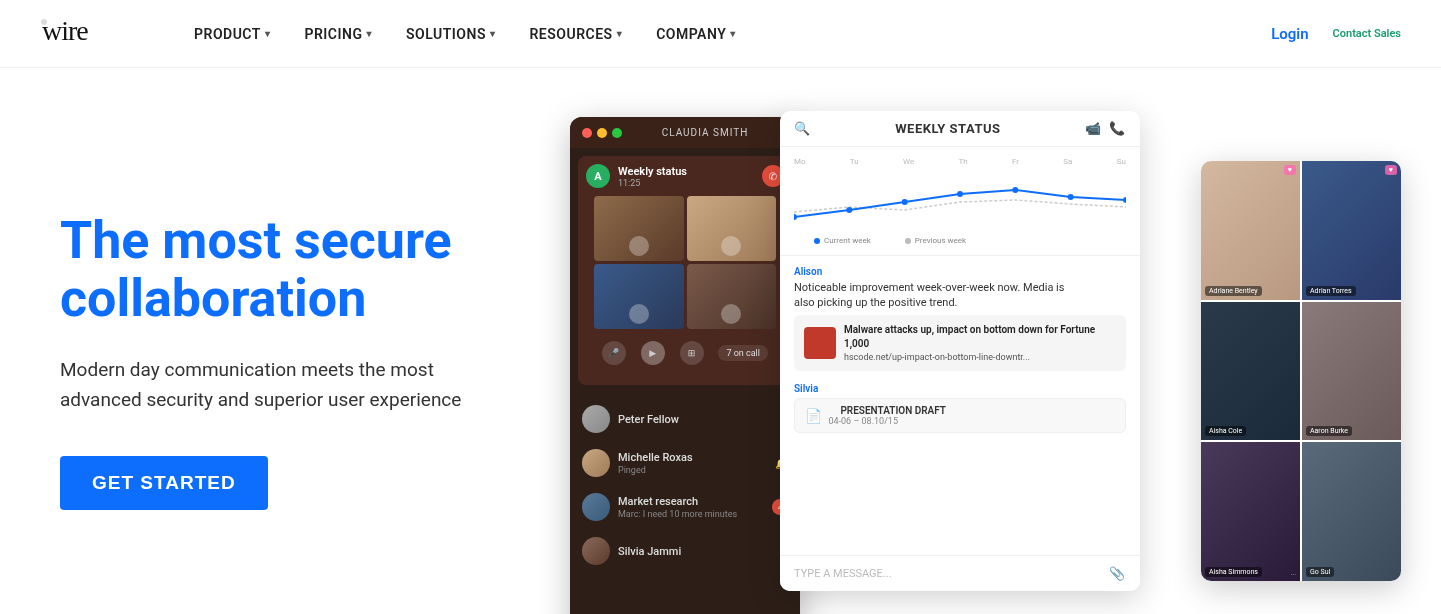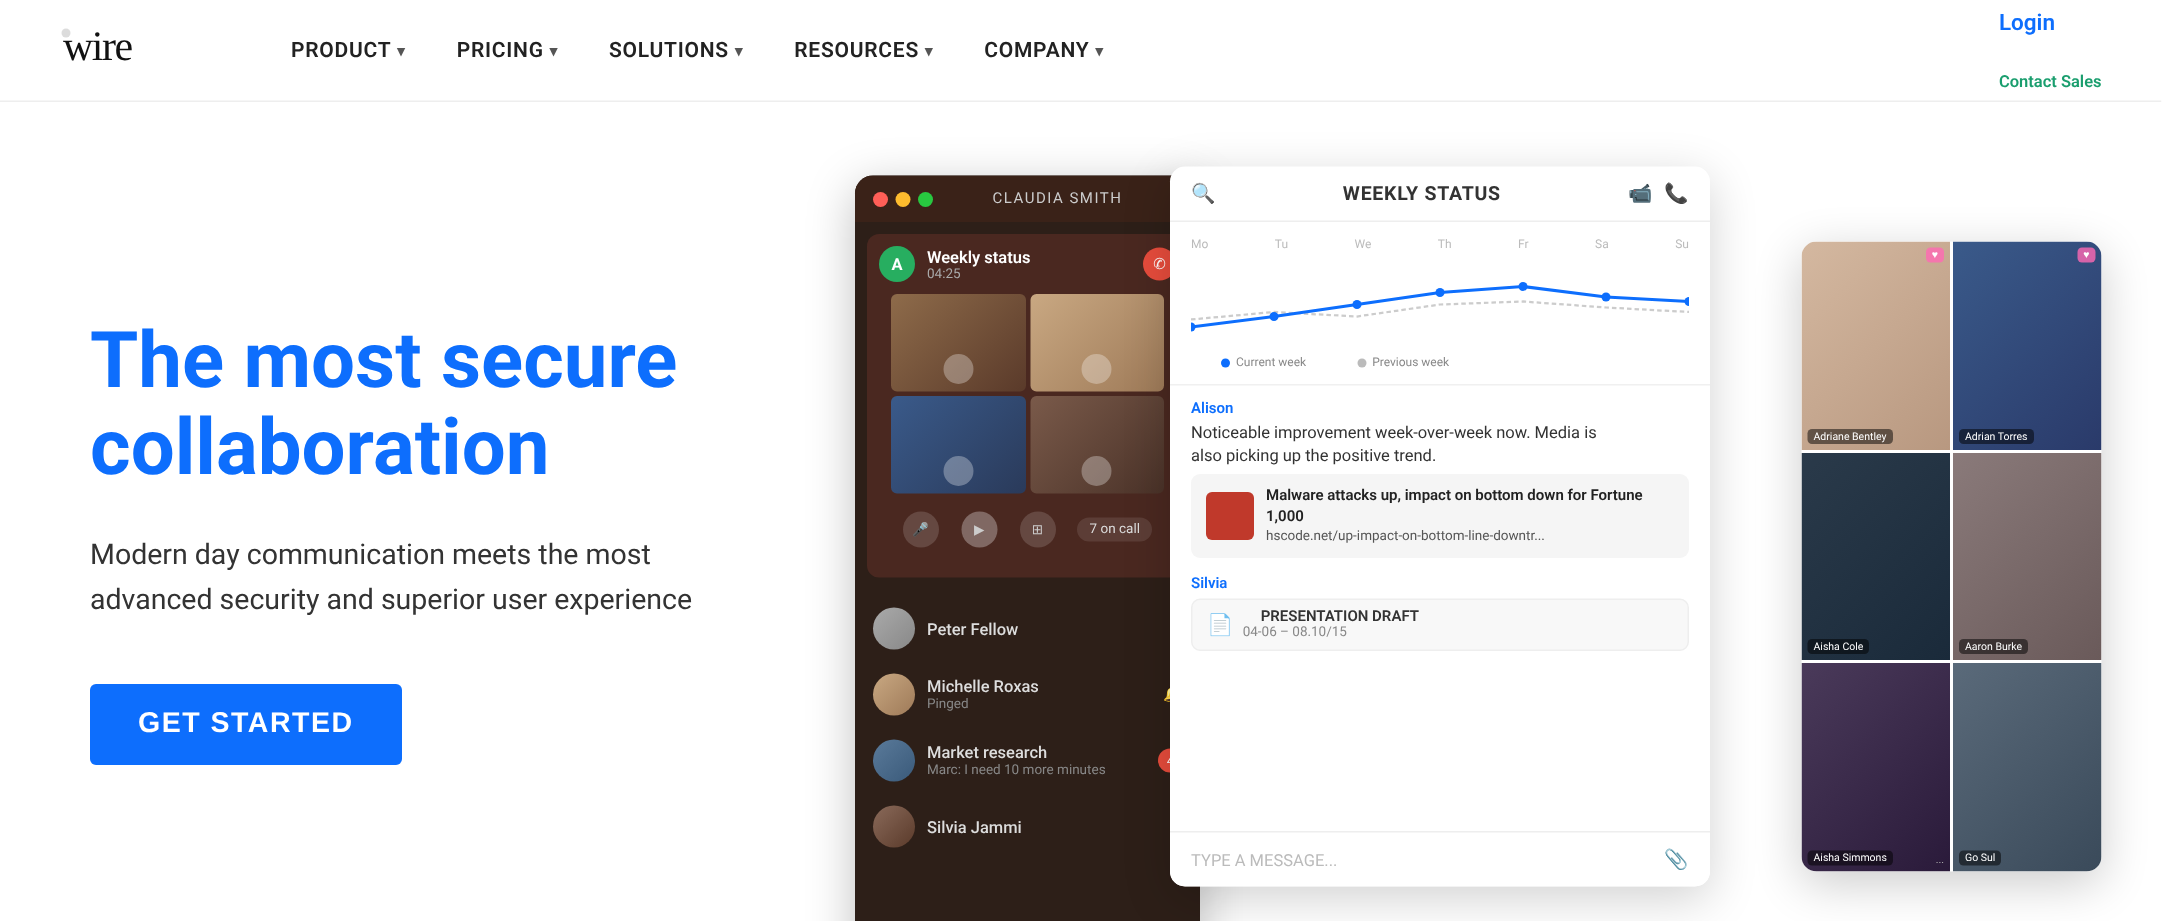--- a/index.html
+++ b/index.html
@@ -53,23 +53,22 @@
       cursor: pointer;
       text-transform: uppercase;
       text-decoration: none;
     }
     .chevron {
       font-size: 10px;
       color: #555;
     }
     .nav-actions {
       display: flex;
-      align-items: flex-start;
+      align-items: center;
       gap: 24px;
-      flex-direction: column;
     }
     .nav-login {
       font-size: 15px;
       font-weight: 600;
       color: #0d6efd;
       cursor: pointer;
       text-decoration: none;
     }
     .nav-contact {
       font-size: 11px;
@@ -504,21 +503,21 @@
         </div>
         <span class="app-dark-name">CLAUDIA SMITH</span>
         <span></span>
       </div>
 
       <div class="call-active">
         <div class="call-active-header">
           <div class="call-avatar">A</div>
           <div class="call-info">
             <div class="call-name">Weekly status</div>
-            <div class="call-time">04:25</div>
+            <div class="call-time">11:25</div>
           </div>
           <div class="call-end-btn">✆</div>
         </div>
         <div class="video-grid">
           <div class="video-cell video-cell-1"></div>
           <div class="video-cell video-cell-2"></div>
           <div class="video-cell video-cell-3"></div>
           <div class="video-cell video-cell-4"></div>
         </div>
         <div class="call-controls">

